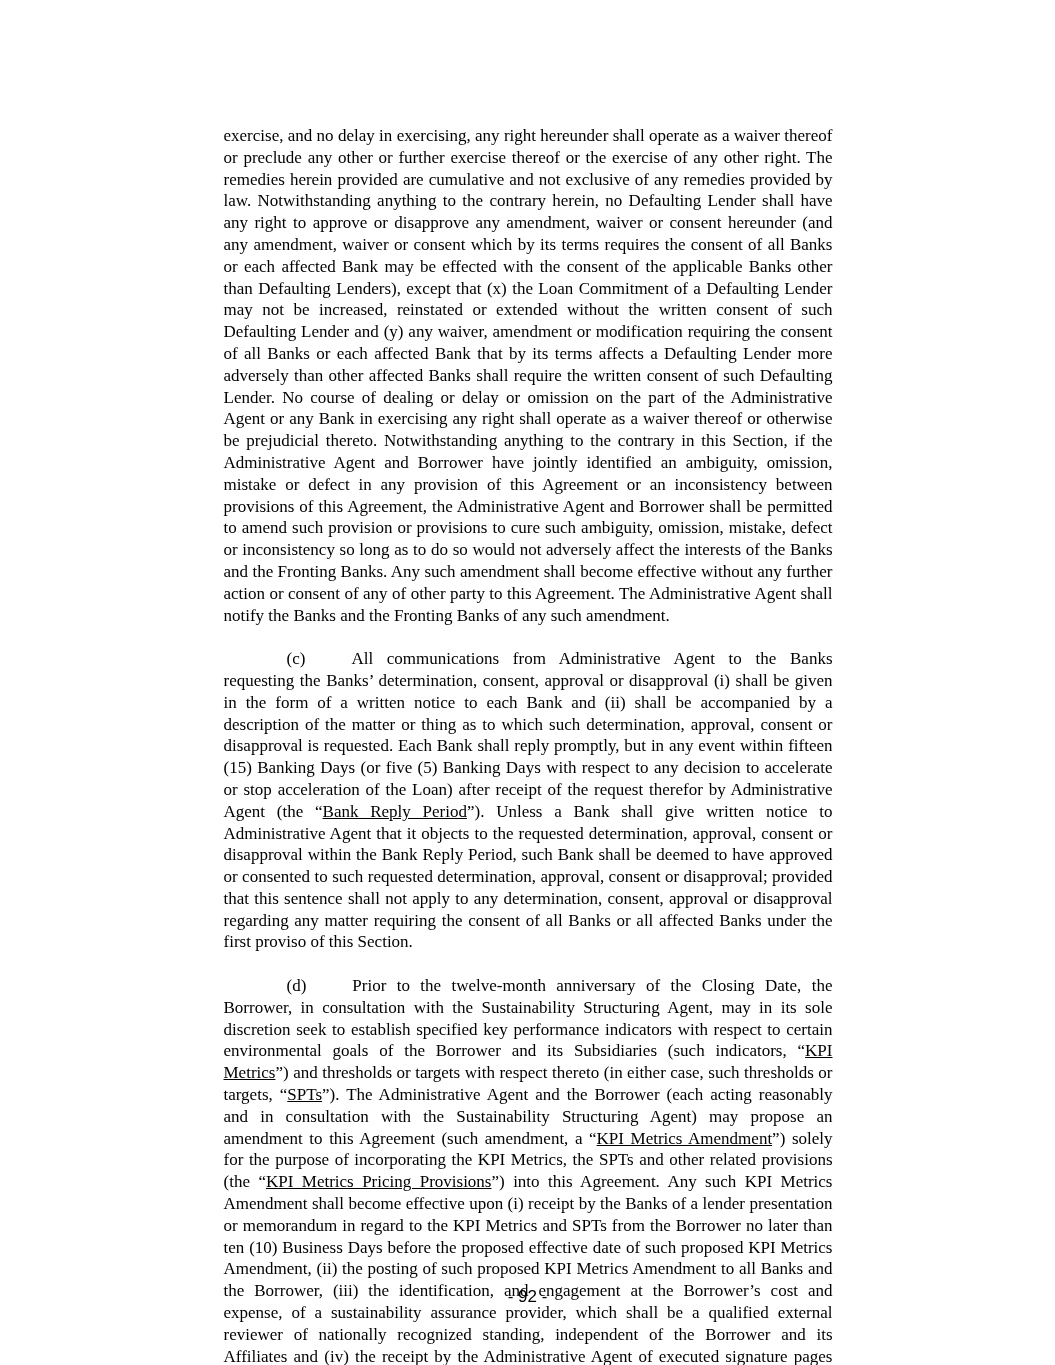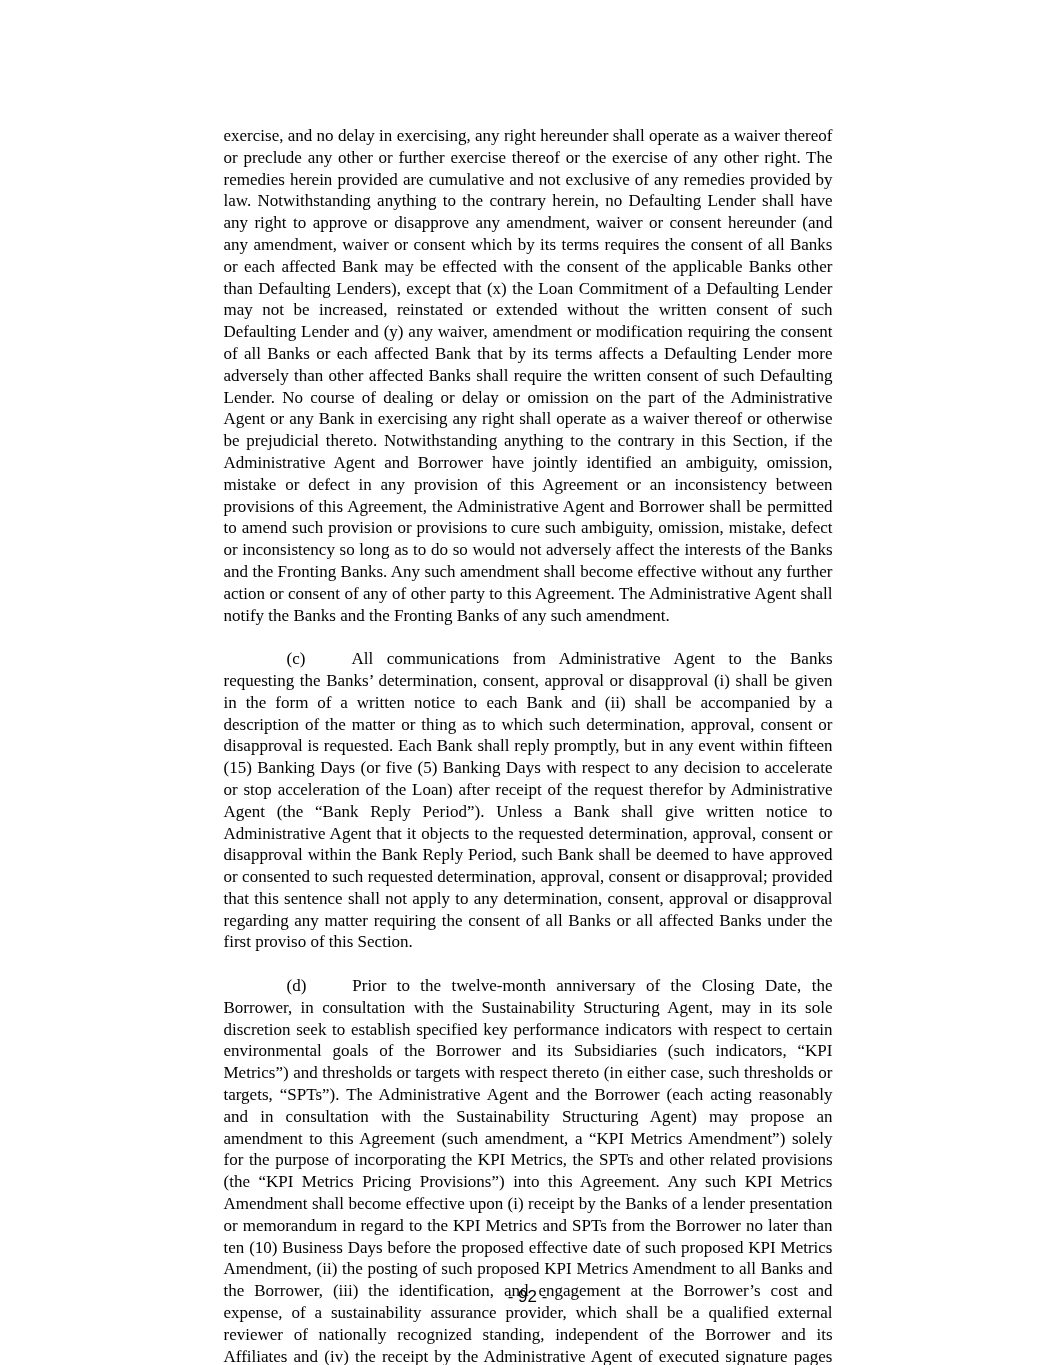--- a/index.html
+++ b/index.html
@@ -28,20 +28,21 @@
     margin: 0 0 21.8px 0;
     padding: 0;
   }
   p.para.labeled {
     text-indent: 63px;
   }
   .para-label {
     padding-right: 46px;
   }
   .underline {
+    text-decoration: underline;
   }
   .footer {
     position: absolute;
     bottom: 58px;
     left: 0;
     width: 100%;
     text-align: center;
     font-size: 17px;
     font-family: Liberation Sans, sans-serif;
     color: #000000;

